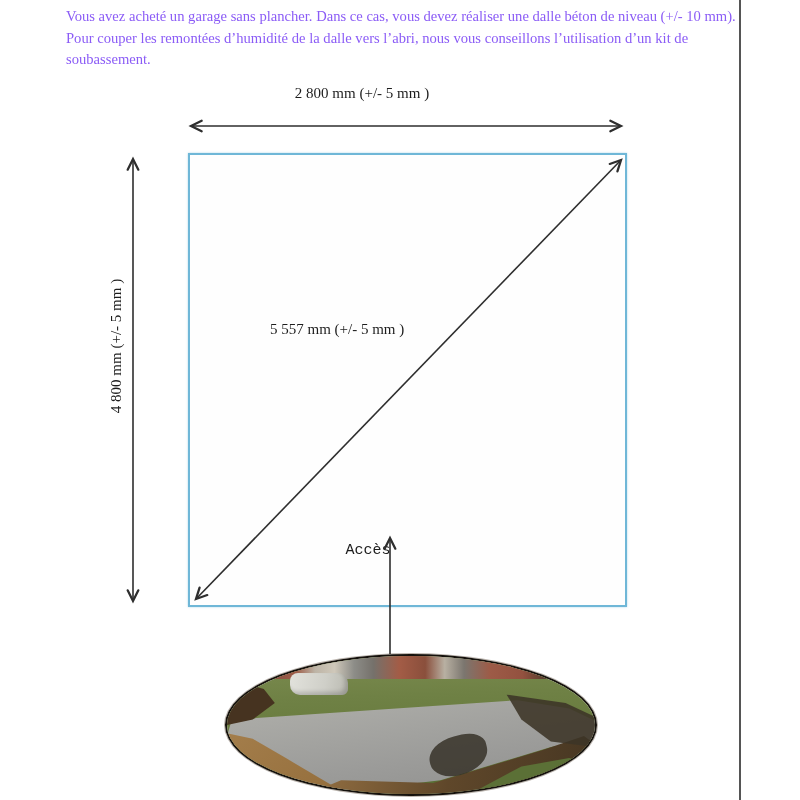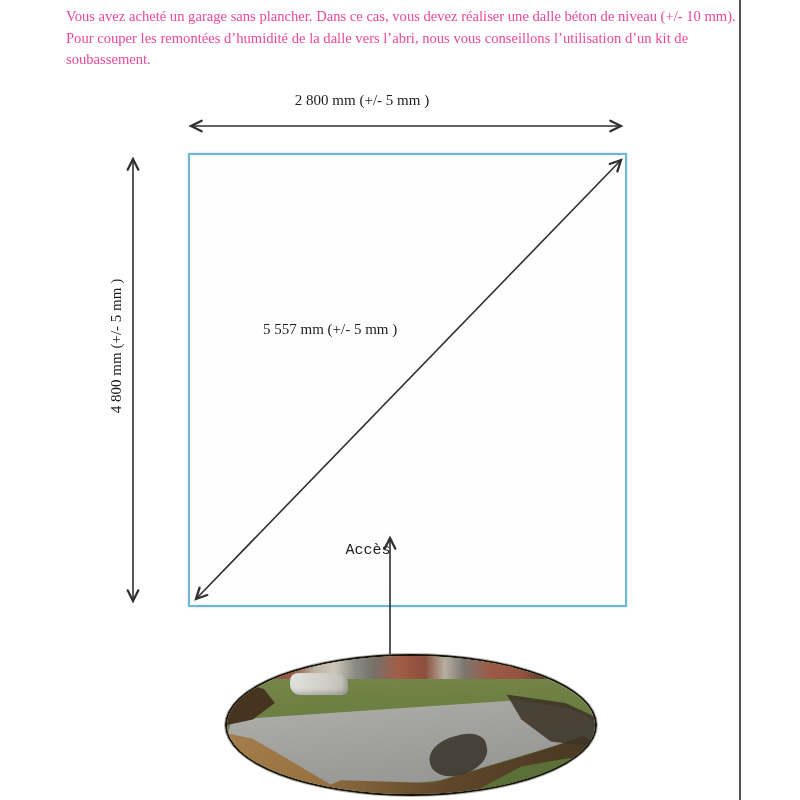--- a/index.html
+++ b/index.html
@@ -16,21 +16,21 @@
 
   
   .intro {
     position: absolute;
     left: 66px;
     top: 6px;
     width: 672px;
     font-size: 14.6px;
     line-height: 21.5px;
     margin: 0;
-    color: #ec4899;
+    color: #8b5cf6;
   }
 
   
   .page-edge {
     position: absolute;
     left: 739px;
     top: 0;
     width: 2px;
     height: 800px;
     background: #555555;
@@ -47,23 +47,23 @@
     border: 2px solid #6fb7d7;
     box-shadow: 0 0 2px rgba(111,183,215,.55);
     background: #fefefe;
   }
   .dim-label {
     position: absolute;
     font-size: 15px;
     white-space: nowrap;
     color: #1d1d1d;
   }
-  .dim-top { left: 362px; top: 100px; transform: translate(-50%, -50%); }
+  .dim-top { left: 362px; top: 93px; transform: translate(-50%, -50%); }
   .dim-left { left: 116px; top: 346px; transform: translate(-50%, -50%) rotate(-90deg); }
-  .dim-diag { left: 263px; top: 329px; transform: translateY(-50%); }
+  .dim-diag { left: 270px; top: 329px; transform: translateY(-50%); }
   .access { left: 368px; top: 550px; transform: translate(-50%, -50%); font-family: Liberation Mono, monospace; }
 
   svg.arrows {
     position: absolute;
     left: 0; top: 0;
     width: 800px; height: 800px;
     pointer-events: none;
   }
 
   

